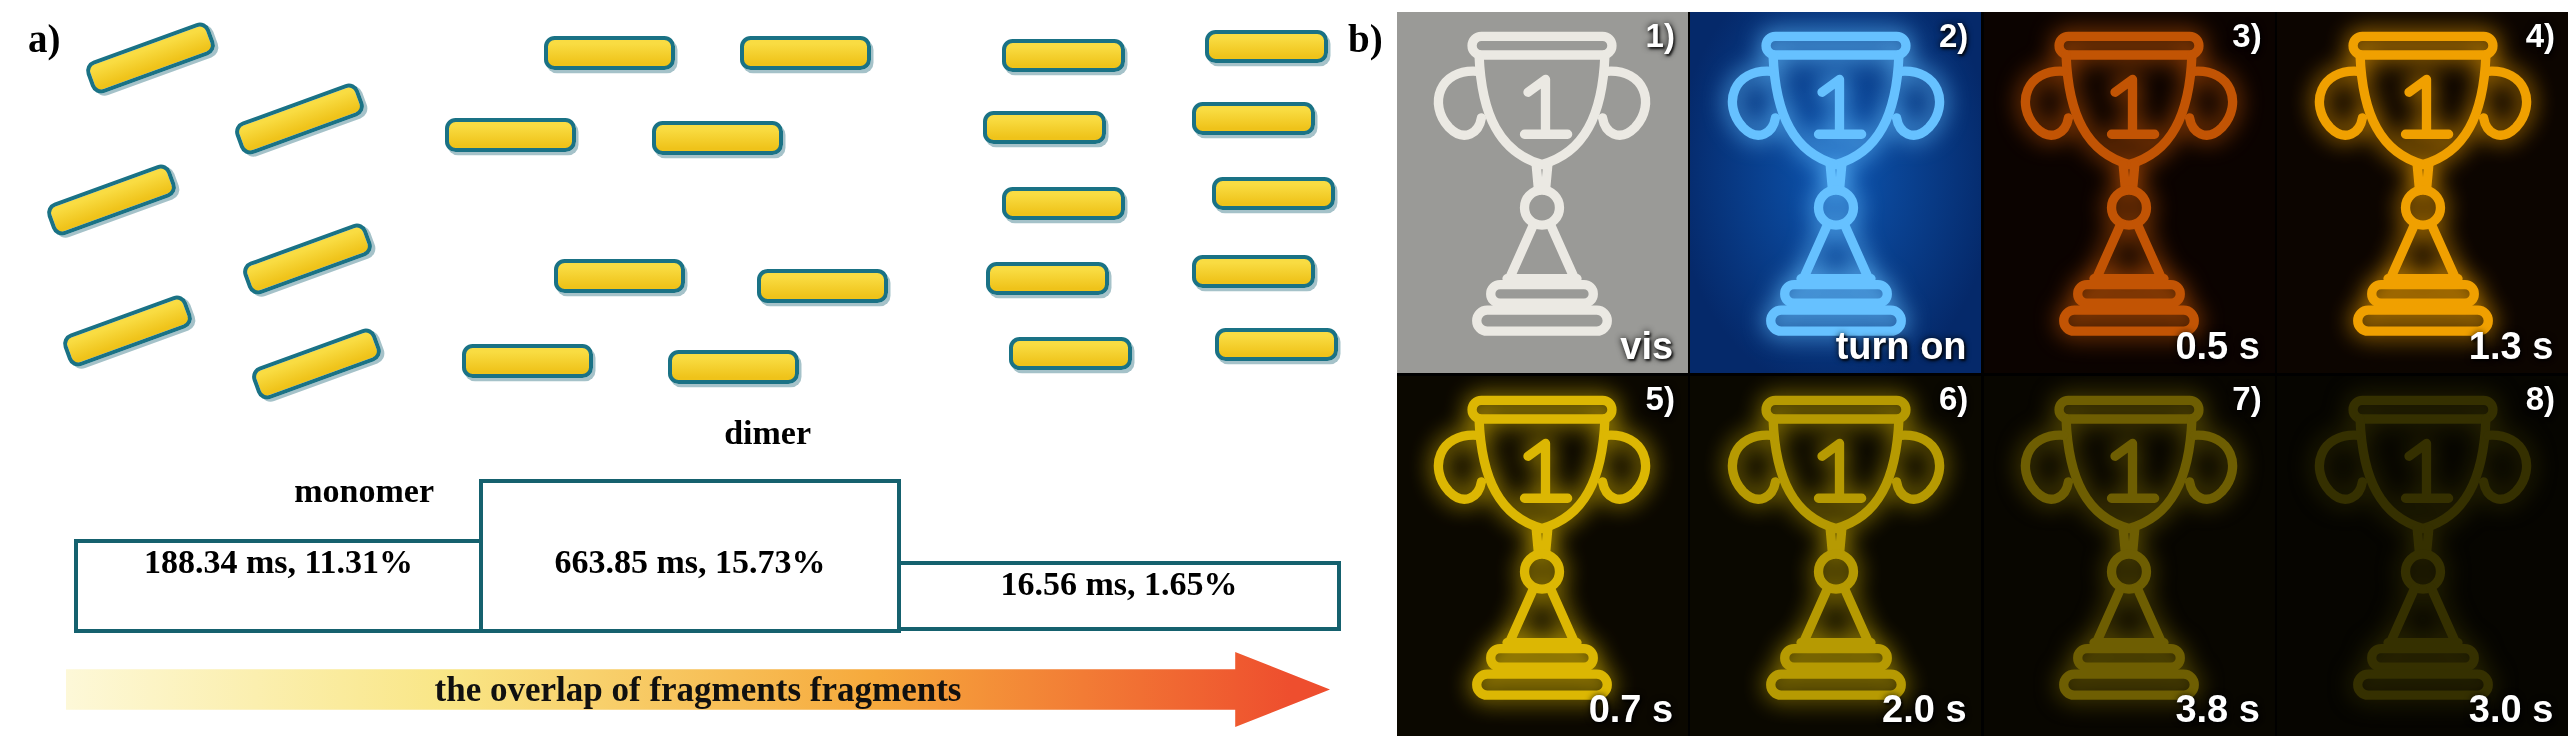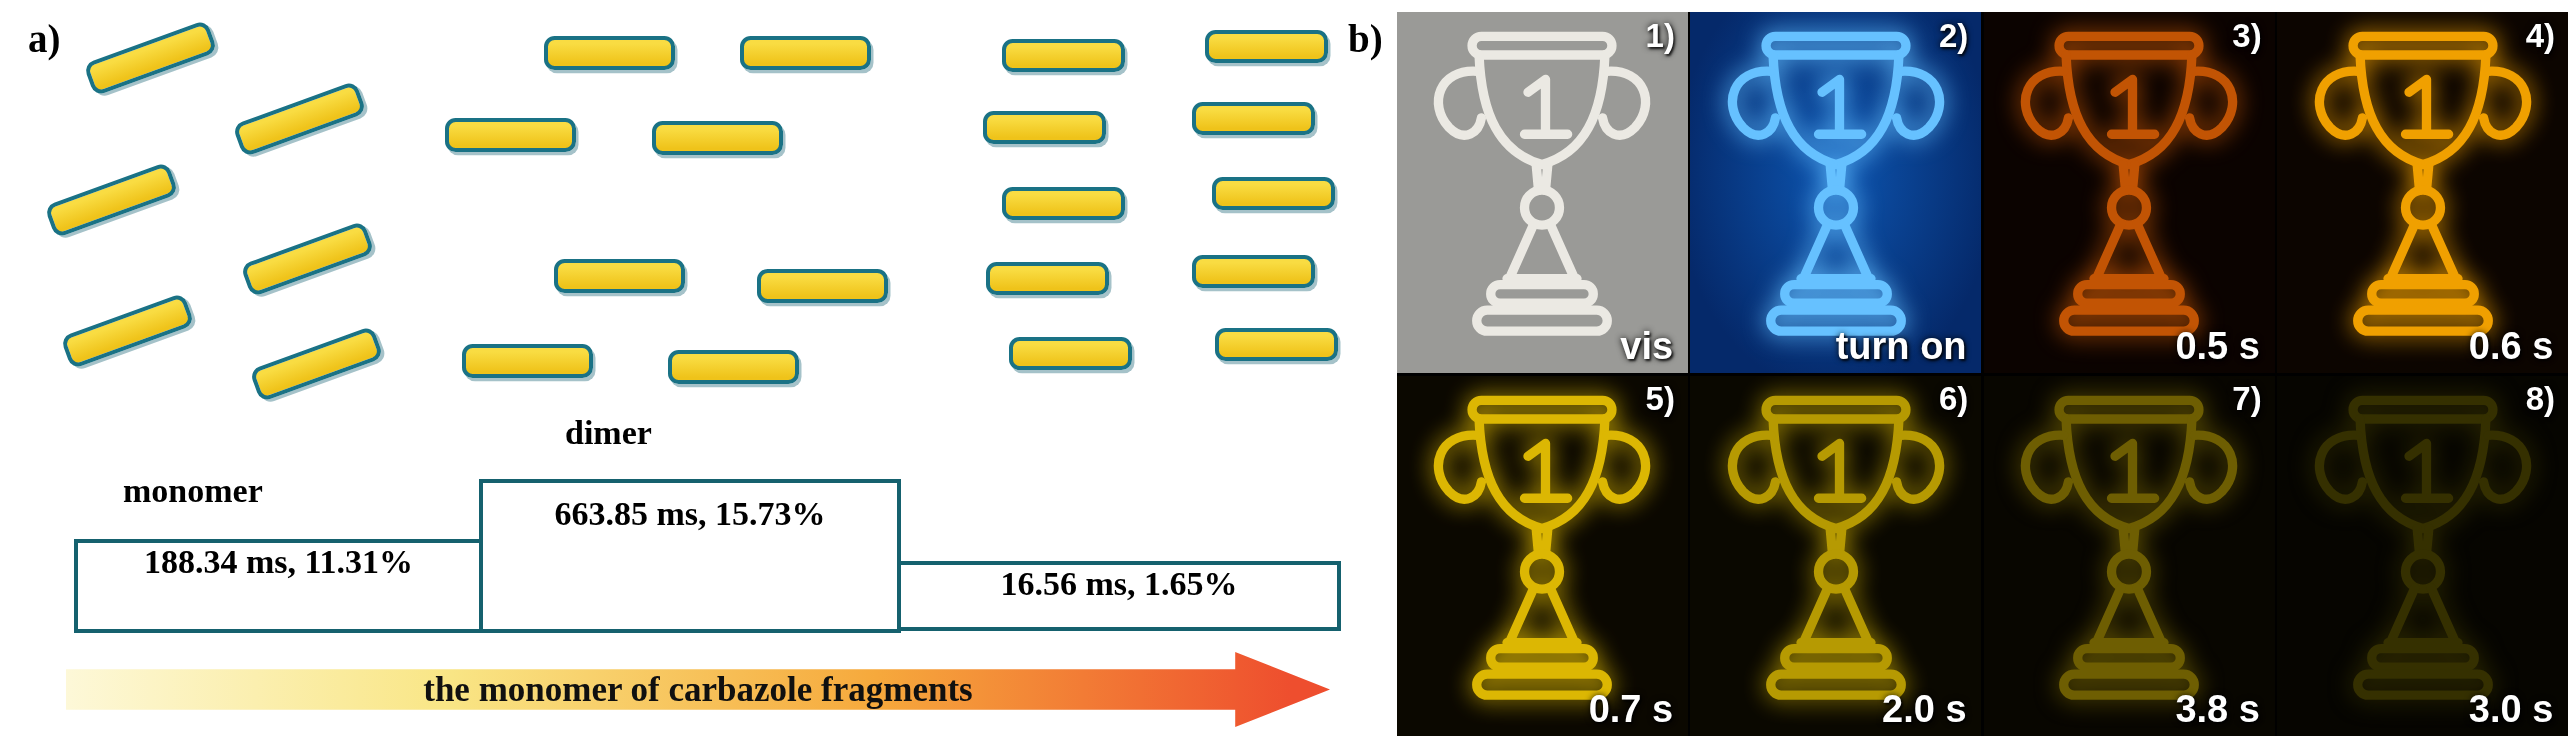--- a/index.html
+++ b/index.html
@@ -10,26 +10,26 @@
 
   
   #panel-a{position:absolute;left:0;top:0;width:1359px;height:748px;}
   .bar{position:absolute;width:131px;height:34px;box-sizing:border-box;
        border:4.1px solid var(--bar-border,#1a7285);border-radius:10.6px;
        background:linear-gradient(180deg,var(--bar-fill-top,#f9dc42) 15%,var(--bar-fill-bottom,#efc31a) 90%);
        box-shadow:2.5px 3.3px 0 rgba(18,95,112,0.38);}
   .bar.tilted{transform:rotate(-20deg);}
   .bar.small{width:123px;height:33px;}
 
-  .group-label{position:absolute;font-size:34px;font-weight:bold;text-align:left;color:#000;}
+  .group-label{position:absolute;font-size:34px;font-weight:bold;text-align:right;color:#000;}
 
   .life-box{position:absolute;box-sizing:border-box;border:4.9px solid var(--box-border,#15616e);
             background:#fff;display:flex;align-items:flex-start;justify-content:center;
             font-size:34px;font-weight:bold;color:#000;}
-  .life-box.top-text{align-items:flex-start;padding-top:11.5px;}
+  .life-box.top-text{align-items:center;padding-top:11.5px;}
 
   .arrow{position:absolute;left:66px;top:652px;width:1264px;height:75px;
          background:linear-gradient(90deg,var(--arrow-start,#fdf8d8) 0%,#f9e686 30%,
                      var(--arrow-mid,#f6a93c) 64%,var(--arrow-end,#ee4e2e) 97%);
          clip-path:polygon(0 23%,92.5% 23%,92.5% 0,100% 50%,92.5% 100%,92.5% 77%,0 77%);}
   .arrow-label{position:absolute;left:66px;top:652px;width:1264px;height:75px;
                display:flex;align-items:center;justify-content:center;
                font-size:35px;font-weight:bold;color:#101010;}
 
   
@@ -108,21 +108,21 @@
       <span>188.34 ms, 11.31%</span>
     </div>
     <div class="life-box top-text" style="left:479px;top:479px;width:422px;height:154px">
       <span>663.85 ms, 15.73%</span>
     </div>
     <div class="life-box" style="left:897px;top:561px;width:444px;height:70px">
       <span>16.56 ms, 1.65%</span>
     </div>
 
     <div class="arrow"></div>
-    <div class="arrow-label">the monomer of carbazole fragments</div>
+    <div class="arrow-label">the overlap of fragments fragments</div>
   </div>
 
   <div class="panel-label" style="left:1348px;top:16.4px">b)</div>
 
   <div id="grid">
 
     <div class="cell" style="background: rgb(154, 154, 151);">
       <svg class="trophy" viewBox="0 0 220 278" style="color: rgb(235, 233, 227);">
           <use href="#trophy-shape"></use>
         </svg>
@@ -144,21 +144,21 @@
         </svg>
       <span class="cell-index">3)</span>
       <span class="cell-caption">0.5 s</span>
     </div>
 
     <div class="cell" style="background: rgb(12, 5, 0);">
       <svg class="trophy" viewBox="0 0 220 278" style="color: rgb(240, 160, 0);">
           <use href="#trophy-shape"></use>
         </svg>
       <span class="cell-index">4)</span>
-      <span class="cell-caption">0.6 s</span>
+      <span class="cell-caption">1.3 s</span>
     </div>
 
     <div class="cell" style="background: rgb(11, 8, 0);">
       <svg class="trophy" viewBox="0 0 220 278" style="color: rgb(220, 183, 3);">
           <use href="#trophy-shape"></use>
         </svg>
       <span class="cell-index">5)</span>
       <span class="cell-caption">0.7 s</span>
     </div>
 

